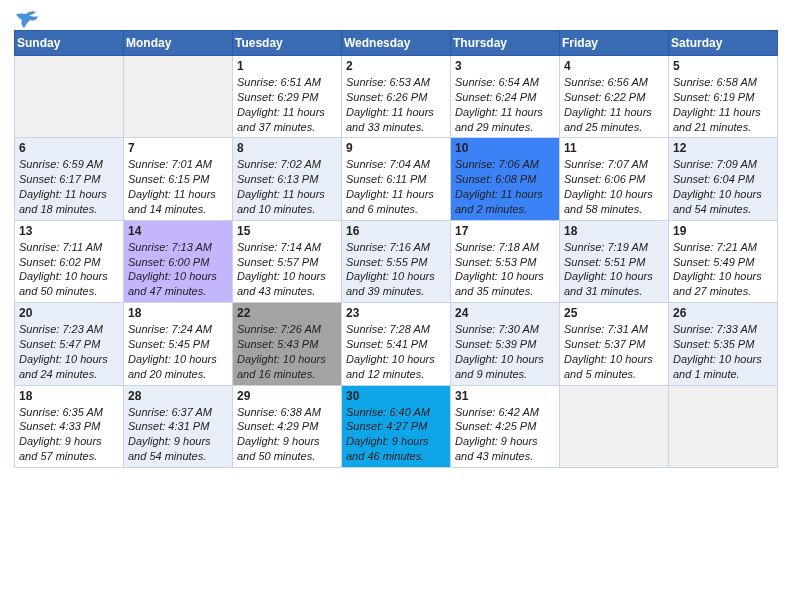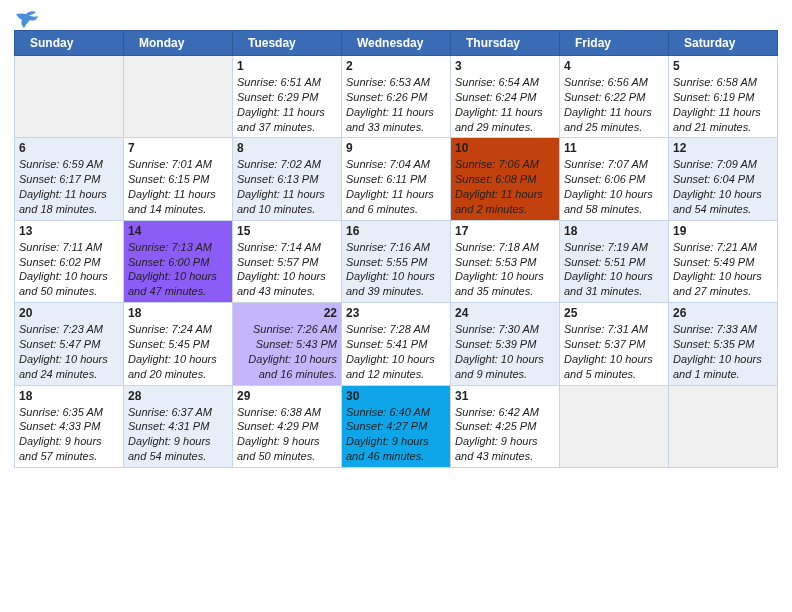--- a/index.html
+++ b/index.html
@@ -40,21 +40,21 @@
     }
     table {
       width: 100%;
       border-collapse: collapse;
       table-layout: fixed;
     }
     th {
       background-color: #3a6bb5;
       color: white;
       text-align: left;
-      padding: 5px 15px;
+      padding: 5px 2px;
       font-size: 12px;
       font-weight: bold;
       border: 1px solid #2d5a9e;
     }
     td {
       border: 1px solid #c8d4e8;
       vertical-align: top;
       padding: 3px 4px;
       font-size: 10px;
       color: #222;
@@ -117,37 +117,37 @@
           <td><span class="day-num">2</span><span class="cell-text">Sunrise: 6:53 AM<br>Sunset: 6:26 PM<br>Daylight: 11 hours and 33 minutes.</span></td>
           <td><span class="day-num">3</span><span class="cell-text">Sunrise: 6:54 AM<br>Sunset: 6:24 PM<br>Daylight: 11 hours and 29 minutes.</span></td>
           <td><span class="day-num">4</span><span class="cell-text">Sunrise: 6:56 AM<br>Sunset: 6:22 PM<br>Daylight: 11 hours and 25 minutes.</span></td>
           <td><span class="day-num">5</span><span class="cell-text">Sunrise: 6:58 AM<br>Sunset: 6:19 PM<br>Daylight: 11 hours and 21 minutes.</span></td>
         </tr>
         <tr>
           <td style="background: rgb(232, 238, 248);"><span class="day-num">6</span><span class="cell-text">Sunrise: 6:59 AM<br>Sunset: 6:17 PM<br>Daylight: 11 hours and 18 minutes.</span></td>
           <td><span class="day-num">7</span><span class="cell-text">Sunrise: 7:01 AM<br>Sunset: 6:15 PM<br>Daylight: 11 hours and 14 minutes.</span></td>
           <td style="background: rgb(232, 238, 248);"><span class="day-num">8</span><span class="cell-text">Sunrise: 7:02 AM<br>Sunset: 6:13 PM<br>Daylight: 11 hours and 10 minutes.</span></td>
           <td><span class="day-num">9</span><span class="cell-text">Sunrise: 7:04 AM<br>Sunset: 6:11 PM<br>Daylight: 11 hours and 6 minutes.</span></td>
-          <td style="background: #c2410c;"><span class="day-num">10</span><span class="cell-text">Sunrise: 7:06 AM<br>Sunset: 6:08 PM<br>Daylight: 11 hours and 2 minutes.</span></td>
+          <td style="background: #3b82f6;"><span class="day-num">10</span><span class="cell-text">Sunrise: 7:06 AM<br>Sunset: 6:08 PM<br>Daylight: 11 hours and 2 minutes.</span></td>
           <td><span class="day-num">11</span><span class="cell-text">Sunrise: 7:07 AM<br>Sunset: 6:06 PM<br>Daylight: 10 hours and 58 minutes.</span></td>
           <td style="background: rgb(232, 238, 248);"><span class="day-num">12</span><span class="cell-text">Sunrise: 7:09 AM<br>Sunset: 6:04 PM<br>Daylight: 10 hours and 54 minutes.</span></td>
         </tr>
         <tr>
           <td><span class="day-num">13</span><span class="cell-text">Sunrise: 7:11 AM<br>Sunset: 6:02 PM<br>Daylight: 10 hours and 50 minutes.</span></td>
-          <td style="background: #8b5cf6; margin-left: 44px;"><span class="day-num">14</span><span class="cell-text">Sunrise: 7:13 AM<br>Sunset: 6:00 PM<br>Daylight: 10 hours and 47 minutes.</span></td>
+          <td style="background: #c4b5fd; margin-left: 44px;"><span class="day-num">14</span><span class="cell-text">Sunrise: 7:13 AM<br>Sunset: 6:00 PM<br>Daylight: 10 hours and 47 minutes.</span></td>
           <td><span class="day-num">15</span><span class="cell-text">Sunrise: 7:14 AM<br>Sunset: 5:57 PM<br>Daylight: 10 hours and 43 minutes.</span></td>
           <td style="background: rgb(232, 238, 248);"><span class="day-num">16</span><span class="cell-text">Sunrise: 7:16 AM<br>Sunset: 5:55 PM<br>Daylight: 10 hours and 39 minutes.</span></td>
           <td><span class="day-num">17</span><span class="cell-text">Sunrise: 7:18 AM<br>Sunset: 5:53 PM<br>Daylight: 10 hours and 35 minutes.</span></td>
           <td style="background: rgb(232, 238, 248);"><span class="day-num">18</span><span class="cell-text">Sunrise: 7:19 AM<br>Sunset: 5:51 PM<br>Daylight: 10 hours and 31 minutes.</span></td>
           <td><span class="day-num">19</span><span class="cell-text">Sunrise: 7:21 AM<br>Sunset: 5:49 PM<br>Daylight: 10 hours and 27 minutes.</span></td>
         </tr>
         <tr>
           <td style="background: rgb(232, 238, 248);"><span class="day-num">20</span><span class="cell-text">Sunrise: 7:23 AM<br>Sunset: 5:47 PM<br>Daylight: 10 hours and 24 minutes.</span></td>
           <td><span class="day-num">18</span><span class="cell-text">Sunrise: 7:24 AM<br>Sunset: 5:45 PM<br>Daylight: 10 hours and 20 minutes.</span></td>
-          <td style="background: #c4b5fd; text-align: right;"><span class="day-num">22</span><span class="cell-text">Sunrise: 7:26 AM<br>Sunset: 5:43 PM<br>Daylight: 10 hours and 16 minutes.</span></td>
+          <td style="background: #a3a3a3;"><span class="day-num">22</span><span class="cell-text">Sunrise: 7:26 AM<br>Sunset: 5:43 PM<br>Daylight: 10 hours and 16 minutes.</span></td>
           <td><span class="day-num">23</span><span class="cell-text">Sunrise: 7:28 AM<br>Sunset: 5:41 PM<br>Daylight: 10 hours and 12 minutes.</span></td>
           <td style="background: rgb(232, 238, 248);"><span class="day-num">24</span><span class="cell-text">Sunrise: 7:30 AM<br>Sunset: 5:39 PM<br>Daylight: 10 hours and 9 minutes.</span></td>
           <td><span class="day-num">25</span><span class="cell-text">Sunrise: 7:31 AM<br>Sunset: 5:37 PM<br>Daylight: 10 hours and 5 minutes.</span></td>
           <td style="background: rgb(232, 238, 248);"><span class="day-num">26</span><span class="cell-text">Sunrise: 7:33 AM<br>Sunset: 5:35 PM<br>Daylight: 10 hours and 1 minute.</span></td>
         </tr>
         <tr>
           <td><span class="day-num">18</span><span class="cell-text">Sunrise: 6:35 AM<br>Sunset: 4:33 PM<br>Daylight: 9 hours and 57 minutes.</span></td>
           <td style="background: rgb(232, 238, 248); margin-top: 40px;"><span class="day-num">28</span><span class="cell-text">Sunrise: 6:37 AM<br>Sunset: 4:31 PM<br>Daylight: 9 hours and 54 minutes.</span></td>
           <td><span class="day-num">29</span><span class="cell-text">Sunrise: 6:38 AM<br>Sunset: 4:29 PM<br>Daylight: 9 hours and 50 minutes.</span></td>
           <td style="background: #0ea5e9;"><span class="day-num">30</span><span class="cell-text">Sunrise: 6:40 AM<br>Sunset: 4:27 PM<br>Daylight: 9 hours and 46 minutes.</span></td>

